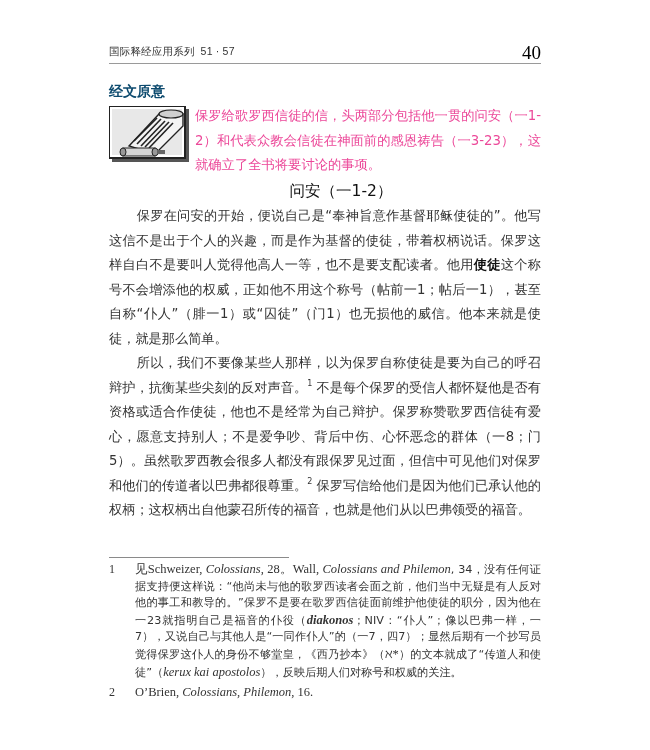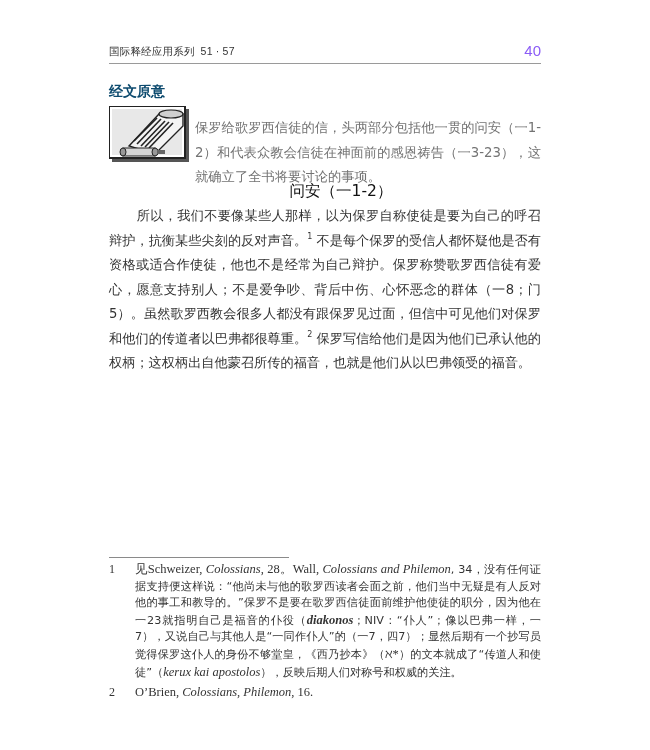--- a/index.html
+++ b/index.html
@@ -5,30 +5,30 @@
   html, body { margin: 0; padding: 0; background: #ffffff; }
   body { width: 650px; height: 750px; position: relative; overflow: hidden;
          font-family: "DejaVu Sans", sans-serif; color: #222; }
   .page { position: absolute; left: 109px; top: 0; width: 432px; }
 
   .running-head { position: absolute; left: 0; top: 43px; width: 432px; height: 20px;
                   border-bottom: 1px solid #9a9a9a; }
   .running-title { position: absolute; left: 0; top: 2px; font-size: 10.5px; color: #333;
                    font-family: "Liberation Sans", sans-serif; letter-spacing: 0.2px; }
   .running-title .vol { margin-left: 6px; text-align: right; }
-  .page-num { position: absolute; right: 0; top: -1px; font-size: 15px; color: #8b5cf6;
-              font-family: Liberation Sans, sans-serif; }
+  .page-num { position: absolute; right: 0; top: -1px; font-size: 19px; color: #000000;
+              font-family: Liberation Serif, serif; }
 
   .section-label { position: absolute; left: 0; top: 83px; font-size: 14px; font-weight: bold;
                    color: #0c4a6e; font-family: "DejaVu Sans", sans-serif; }
 
   .intro { position: absolute; left: 0; top: 104px; width: 432px; height: 64px; }
   .scroll-icon { position: absolute; left: 0; top: 2px; width: 80px; height: 56px; }
-  .intro-text { position: absolute; left: 86px; top: 12px; width: 346px; font-size: 13.3px;
-                line-height: 24.5px; color: #737373; text-align: justify; }
+  .intro-text { position: absolute; left: 86px; top: 0; width: 346px; font-size: 13.3px;
+                line-height: 24.5px; color: #ec4899; text-align: justify; }
 
   .heading { position: absolute; left: 16px; top: 181px; width: 432px; text-align: center;
              font-size: 15.5px; color: #111; }
 
   .body-text { position: absolute; left: 0; top: 204px; width: 432px; font-size: 13.2px;
                line-height: 24.5px; color: #333; }
   .body-text p { margin: 0; text-indent: 2.1em; text-align: justify; }
   .body-text b { font-weight: bold; color: #111; }
   sup { font-size: 8px; vertical-align: 6px; line-height: 0; }
 
@@ -75,20 +75,21 @@
       <ellipse cx="14" cy="46" rx="3" ry="4" fill="#999" stroke="#222" stroke-width="1"></ellipse>
       <ellipse cx="46" cy="46" rx="3" ry="4" fill="#999" stroke="#222" stroke-width="1"></ellipse>
       <rect x="48" y="44" width="8" height="4" fill="#666"></rect>
     </svg>
     <div class="intro-text">保罗给歌罗西信徒的信，头两部分包括他一贯的问安（一1-2）和代表众教会信徒在神面前的感恩祷告（一3-23），这就确立了全书将要讨论的事项。</div>
   </div>
 
   <div class="heading">问安（一1-2）</div>
 
   <div class="body-text">
+    <p><span>保罗在问安的开始，便说自己是“奉神旨意作基督耶稣使徒的”。他写这信不是出于个人的兴趣，而是作为基督的使徒，带着权柄说话。保罗这样自白不是要叫人觉得他高人一等，也不是要支配读者。他用</span><b>使徒</b><span>这个称号不会增添他的权威，正如他不用这个称号（帖前一1；帖后一1），甚至自称“仆人”（腓一1）或“囚徒”（门1）也无损他的威信。他本来就是使徒，就是那么简单。</span></p>
     <p><span>所以，我们不要像某些人那样，以为保罗自称使徒是要为自己的呼召辩护，抗衡某些尖刻的反对声音。</span><sup>1</sup><span> 不是每个保罗的受信人都怀疑他是否有资格或适合作使徒，他也不是经常为自己辩护。保罗称赞歌罗西信徒有爱心，愿意支持别人；不是爱争吵、背后中伤、心怀恶念的群体（一8；门5）。虽然歌罗西教会很多人都没有跟保罗见过面，但信中可见他们对保罗和他们的传道者以巴弗都很尊重。</span><sup>2</sup><span> 保罗写信给他们是因为他们已承认他的权柄；这权柄出自他蒙召所传的福音，也就是他们从以巴弗领受的福音。</span></p>
   </div>
 
   <div class="fn-rule"></div>
 
   <div class="footnotes">
     <div class="fn">
       <span class="fn-num">1</span>
       <span><span class="serif">见Schweizer, </span><i class="serif">Colossians</i><span class="serif">, 28。Wall, </span><i class="serif">Colossians and Philemon</i><span>, 34，没有任何证据支持便这样说：“他尚未与他的歌罗西读者会面之前，他们当中无疑是有人反对他的事工和教导的。”保罗不是要在歌罗西信徒面前维护他使徒的职分，因为他在一23就指明自己是福音的仆役（</span><span class="bold-serif">diakonos</span><span>；NIV：“仆人”；像以巴弗一样，一7），又说自己与其他人是“一同作仆人”的（一7，四7）；显然后期有一个抄写员觉得保罗这仆人的身份不够堂皇，《西乃抄本》（</span><span class="serif">ℵ*</span><span>）的文本就成了“传道人和使徒”（</span><i class="serif">kerux kai apostolos</i><span>），反映后期人们对称号和权威的关注。</span></span>
     </div>

